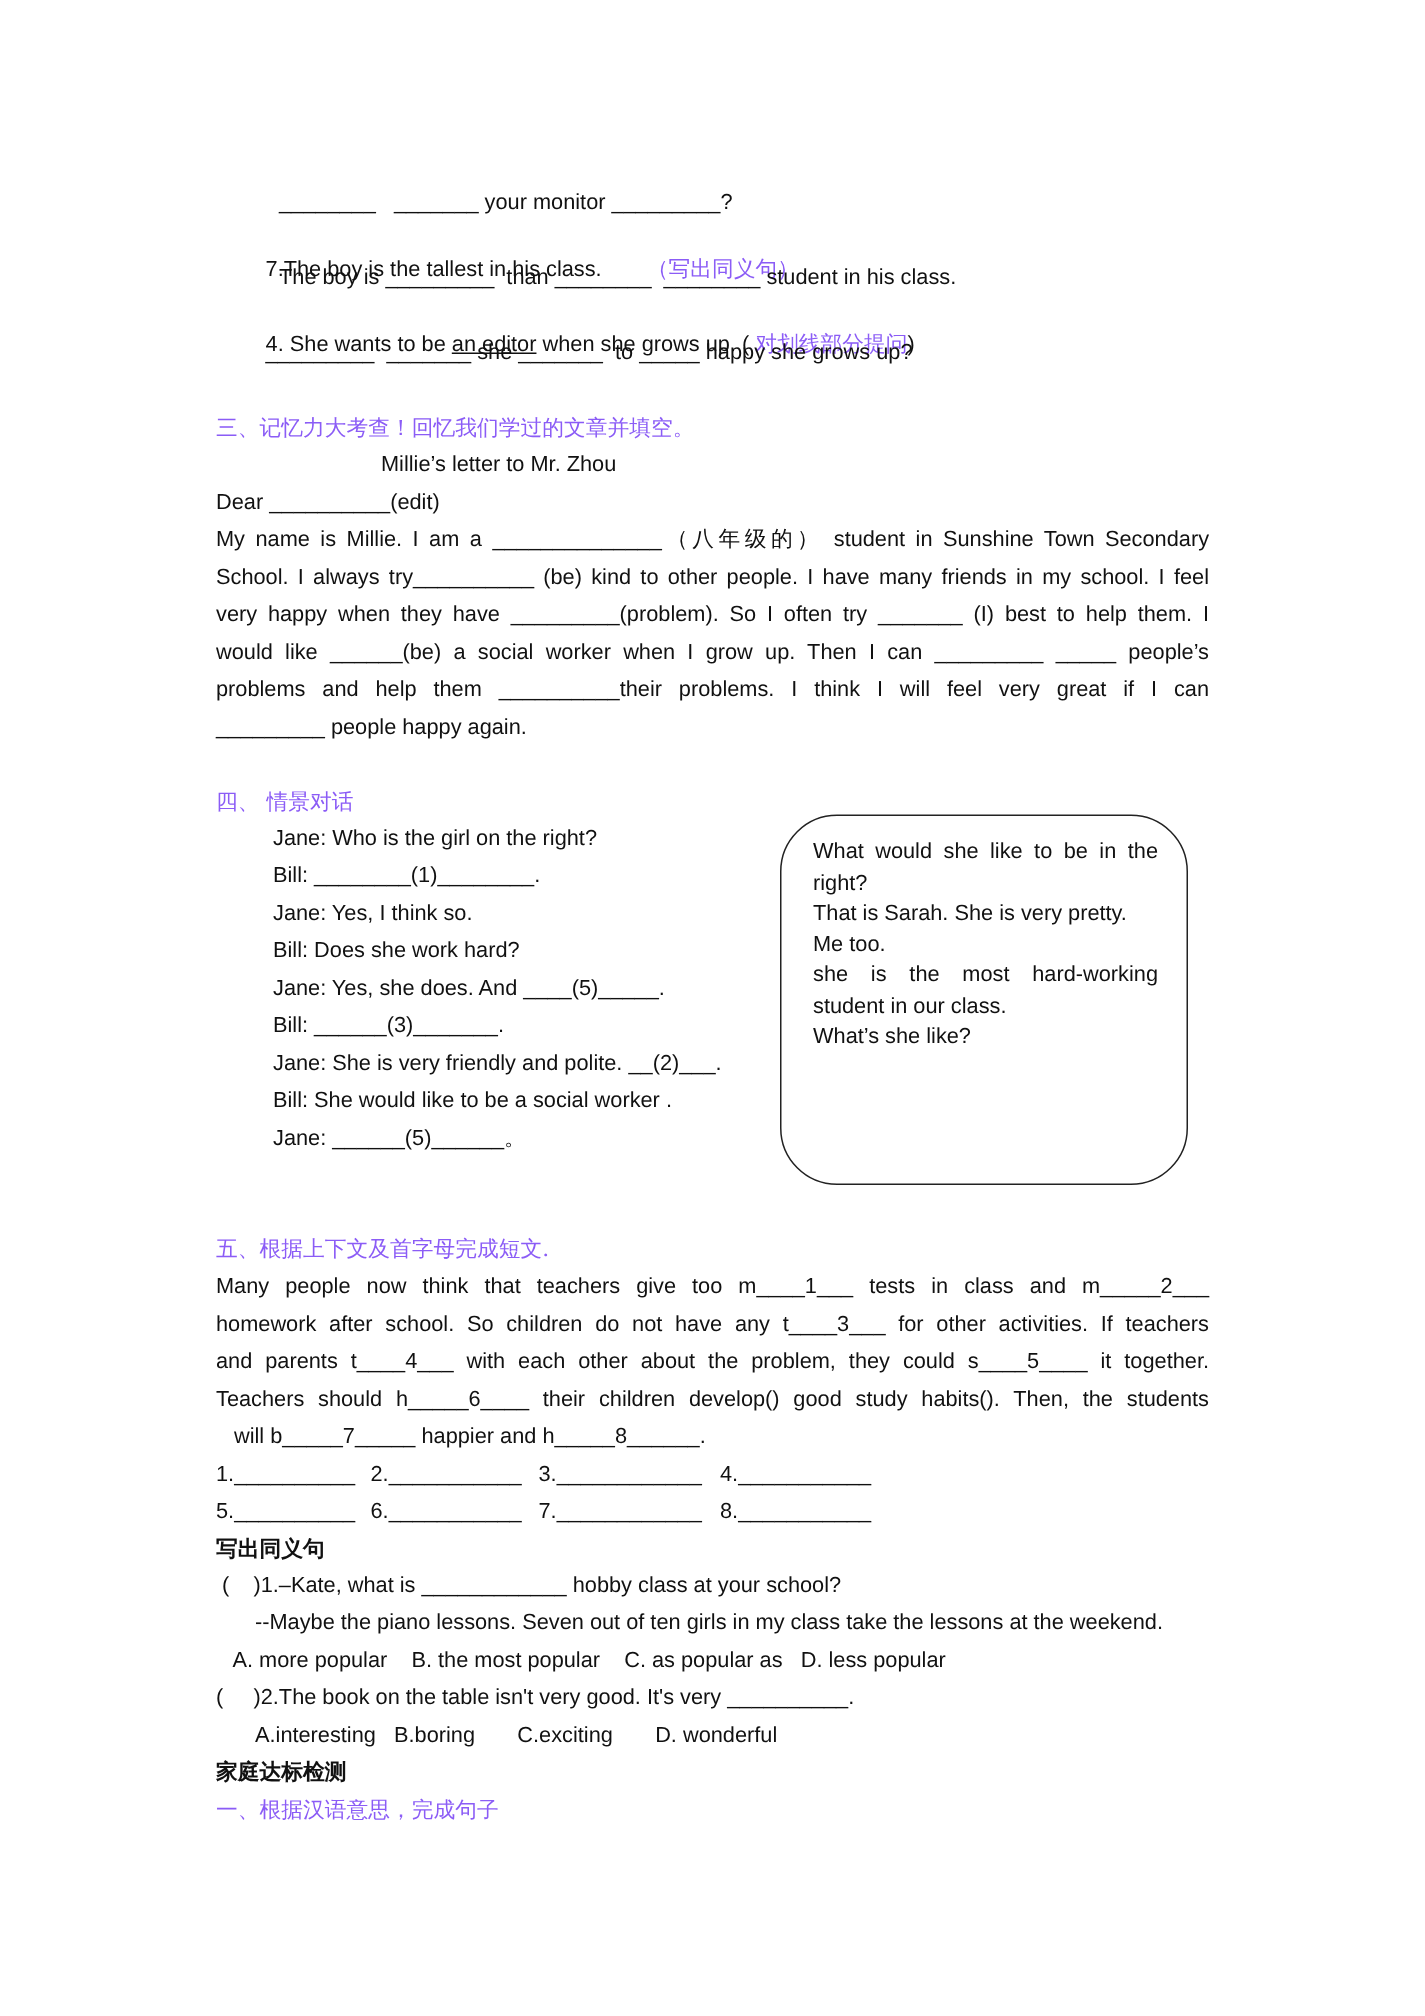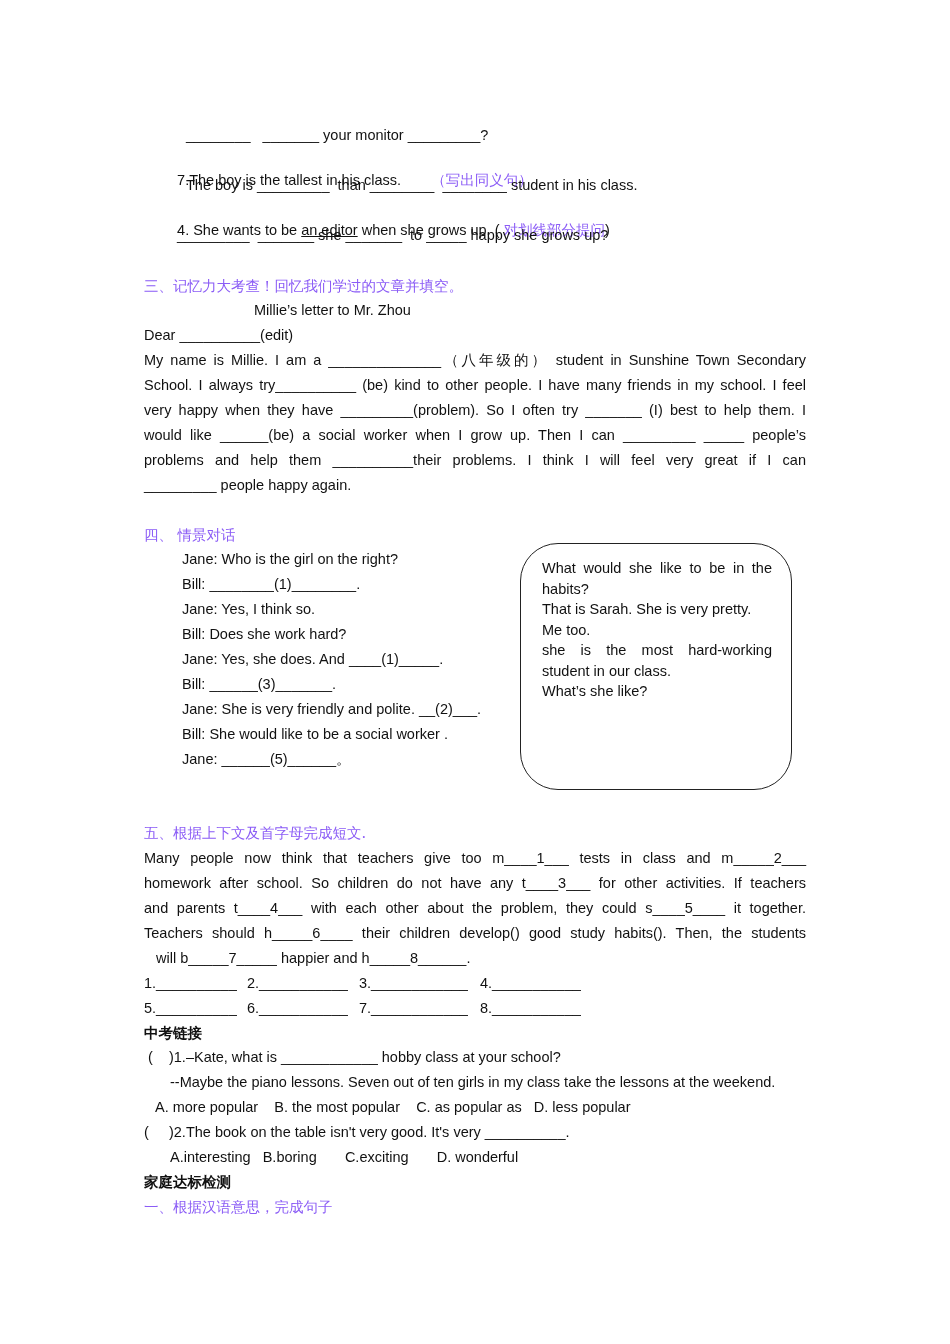--- a/index.html
+++ b/index.html
@@ -38,30 +38,30 @@
 <div class="line just" style="left:144px; top:400px;">very happy when they have _________(problem). So I often try _______ (I) best to help them. I</div>
 <div class="line just" style="left:144px; top:425px;">would like ______(be) a social worker when I grow up. Then I can _________  _____ people’s</div>
 <div class="line just" style="left:144px; top:450px;">problems and help them __________their problems. I think I will feel very great if I can</div>
 <div class="line just-last" style="left:144px; top:475px;">_________ people happy again.</div>
 
 <div class="line cjk" style="left:144px; top:525px;">四、 情景对话</div>
 <div class="line" style="left:182px; top:549px;">Jane: Who is the girl on the right?</div>
 <div class="line" style="left:182px; top:574px;">Bill: ________(1)________.</div>
 <div class="line" style="left:182px; top:599px;">Jane: Yes, I think so.</div>
 <div class="line" style="left:182px; top:624px;">Bill: Does she work hard?</div>
-<div class="line" style="left:182px; top:649px;">Jane: Yes, she does. And ____(1)_____.</div>
+<div class="line" style="left:182px; top:649px;">Jane: Yes, she does. And ____(5)_____.</div>
 <div class="line" style="left:182px; top:674px;">Bill: ______(3)_______.</div>
 <div class="line" style="left:182px; top:699px;">Jane: She is very friendly and polite. __(2)___.</div>
 <div class="line" style="left:182px; top:724px;">Bill: She would like to be a social worker .</div>
 <div class="line" style="left:182px; top:749px;">Jane: ______(5)______。</div>
 
 <div class="box"></div>
 <div class="box-text">
   <div class="j">What would she like to be in the</div>
-  <div>habits?</div>
+  <div>right?</div>
   <div>That is Sarah. She is very pretty.</div>
   <div>Me too.</div>
   <div class="j">she is the most hard-working</div>
   <div>student in our class.</div>
   <div>What’s she like?</div>
 </div>
 
 <div class="line cjk" style="left:144px; top:823px;">五、根据上下文及首字母完成短文.</div>
 <div class="line just" style="left:144px; top:848px;"> Many people now think that teachers give too m____1___ tests in class and m_____2___</div>
 <div class="line just" style="left:144px; top:873px;">homework after school. So children do not have any t____3___ for other activities. If teachers</div>
@@ -71,21 +71,21 @@
 
 <div class="line" style="left:144px; top:973px;">1.__________</div>
 <div class="line" style="left:247px; top:973px;">2.___________</div>
 <div class="line" style="left:359px; top:973px;">3.____________</div>
 <div class="line" style="left:480px; top:973px;">4.___________</div>
 <div class="line" style="left:144px; top:998px;">5.__________</div>
 <div class="line" style="left:247px; top:998px;">6.___________</div>
 <div class="line" style="left:359px; top:998px;">7.____________</div>
 <div class="line" style="left:480px; top:998px;">8.___________</div>
 
-<div class="line bold" style="left:144px; top:1023px;">中考链接</div>
+<div class="line bold" style="left:144px; top:1023px;">写出同义句</div>
 <div class="line" style="left:144px; top:1047px;"> (    )1.–Kate, what is ____________ hobby class at your school?</div>
 <div class="line" style="left:170px; top:1072px;">--Maybe the piano lessons. Seven out of ten girls in my class take the lessons at the weekend.</div>
 <div class="line" style="left:155px; top:1097px;">A. more popular    B. the most popular    C. as popular as   D. less popular</div>
 <div class="line" style="left:144px; top:1122px;">(     )2.The book on the table isn't very good. It's very __________.</div>
 <div class="line" style="left:170px; top:1147px;">A.interesting   B.boring       C.exciting       D. wonderful</div>
 
 <div class="line bold" style="left:144px; top:1172px;">家庭达标检测</div>
 <div class="line cjk" style="left:144px; top:1197px;">一、根据汉语意思，完成句子</div>
 
 </body></html>

